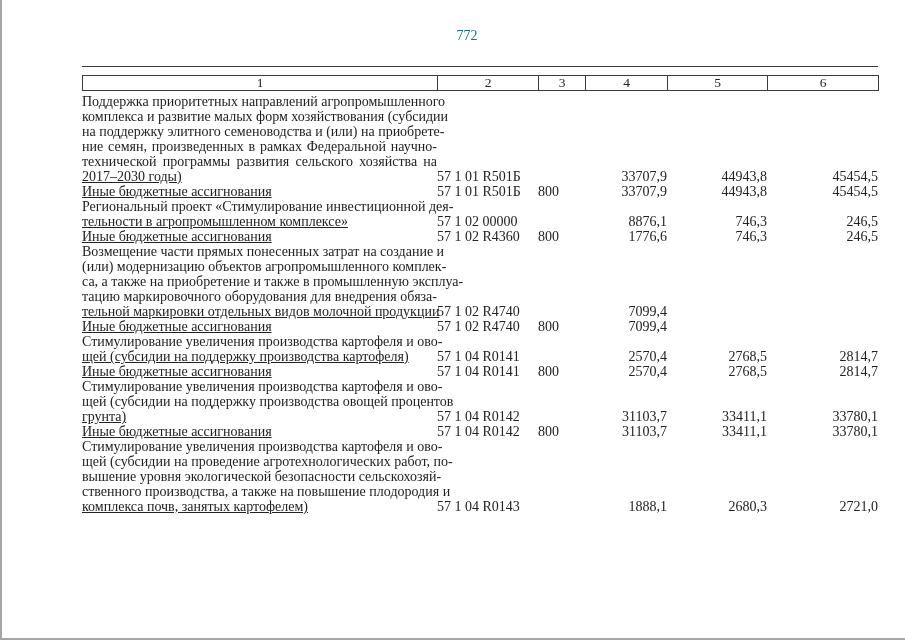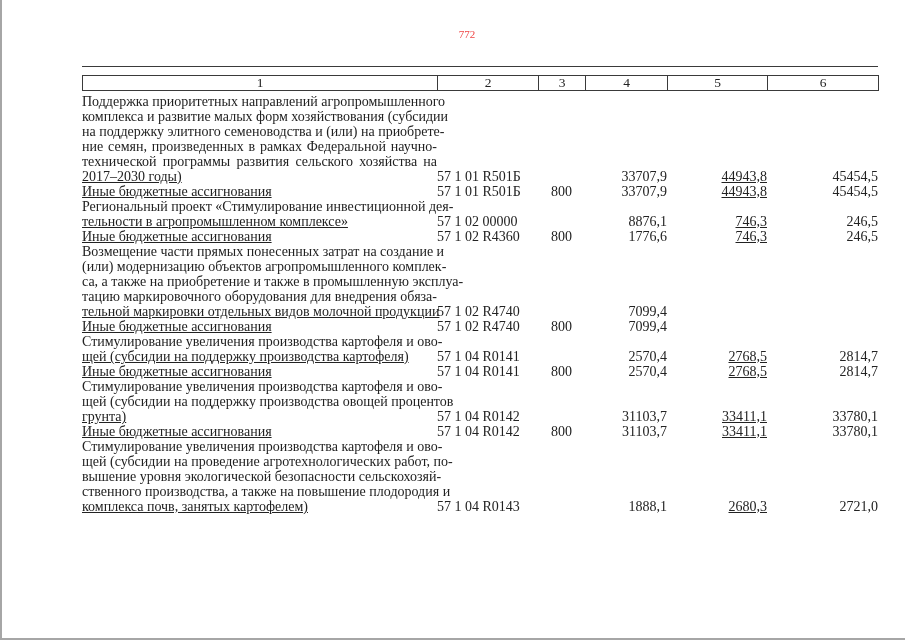--- a/index.html
+++ b/index.html
@@ -18,22 +18,22 @@
   }
   .scan-edge-bottom {
     position: absolute; left: 0; bottom: 0;
     width: 905px; height: 2px;
     background: #a6a6a6;
   }
   .page-number {
     position: absolute;
     left: 82px; top: 28px; width: 770px;
     text-align: center;
-    font-size: 11px;
-    color: #ef4444;
+    font-size: 14px;
+    color: #0f766e;
   }
   .content {
     position: absolute;
     left: 82px; top: 66px;
     width: 796px;
   }
   .top-rule {
     width: 796px; height: 0;
     border-top: 1px solid #3a3a3a;
     margin-bottom: 8px;
@@ -70,24 +70,24 @@
     text-align: justify;
     text-align-last: justify;
     text-justify: inter-word;
     white-space: nowrap;
   }
   td.c-name .line.last {
     text-align-last: left;
     text-decoration: underline;
   }
   td.c-code { padding-left: 18px; white-space: nowrap; }
-  td.c-vid  { text-align: center; white-space: nowrap; margin-top: 24px; }
+  td.c-vid  { white-space: nowrap; margin-top: 24px; }
   td.c-amt  { text-align: right; white-space: nowrap; }
   td.c4 { padding-right: 14px; }
-  td.c5 { padding-right: 19px; text-decoration: underline; }
+  td.c5 { padding-right: 19px; }
   td.c6 { padding-right: 15px; }
 </style>
 </head>
 <body>
 
 <div class="scan-edge-left"></div>
 <div class="scan-edge-bottom"></div>
 
 <div class="page-number">772</div>
 

